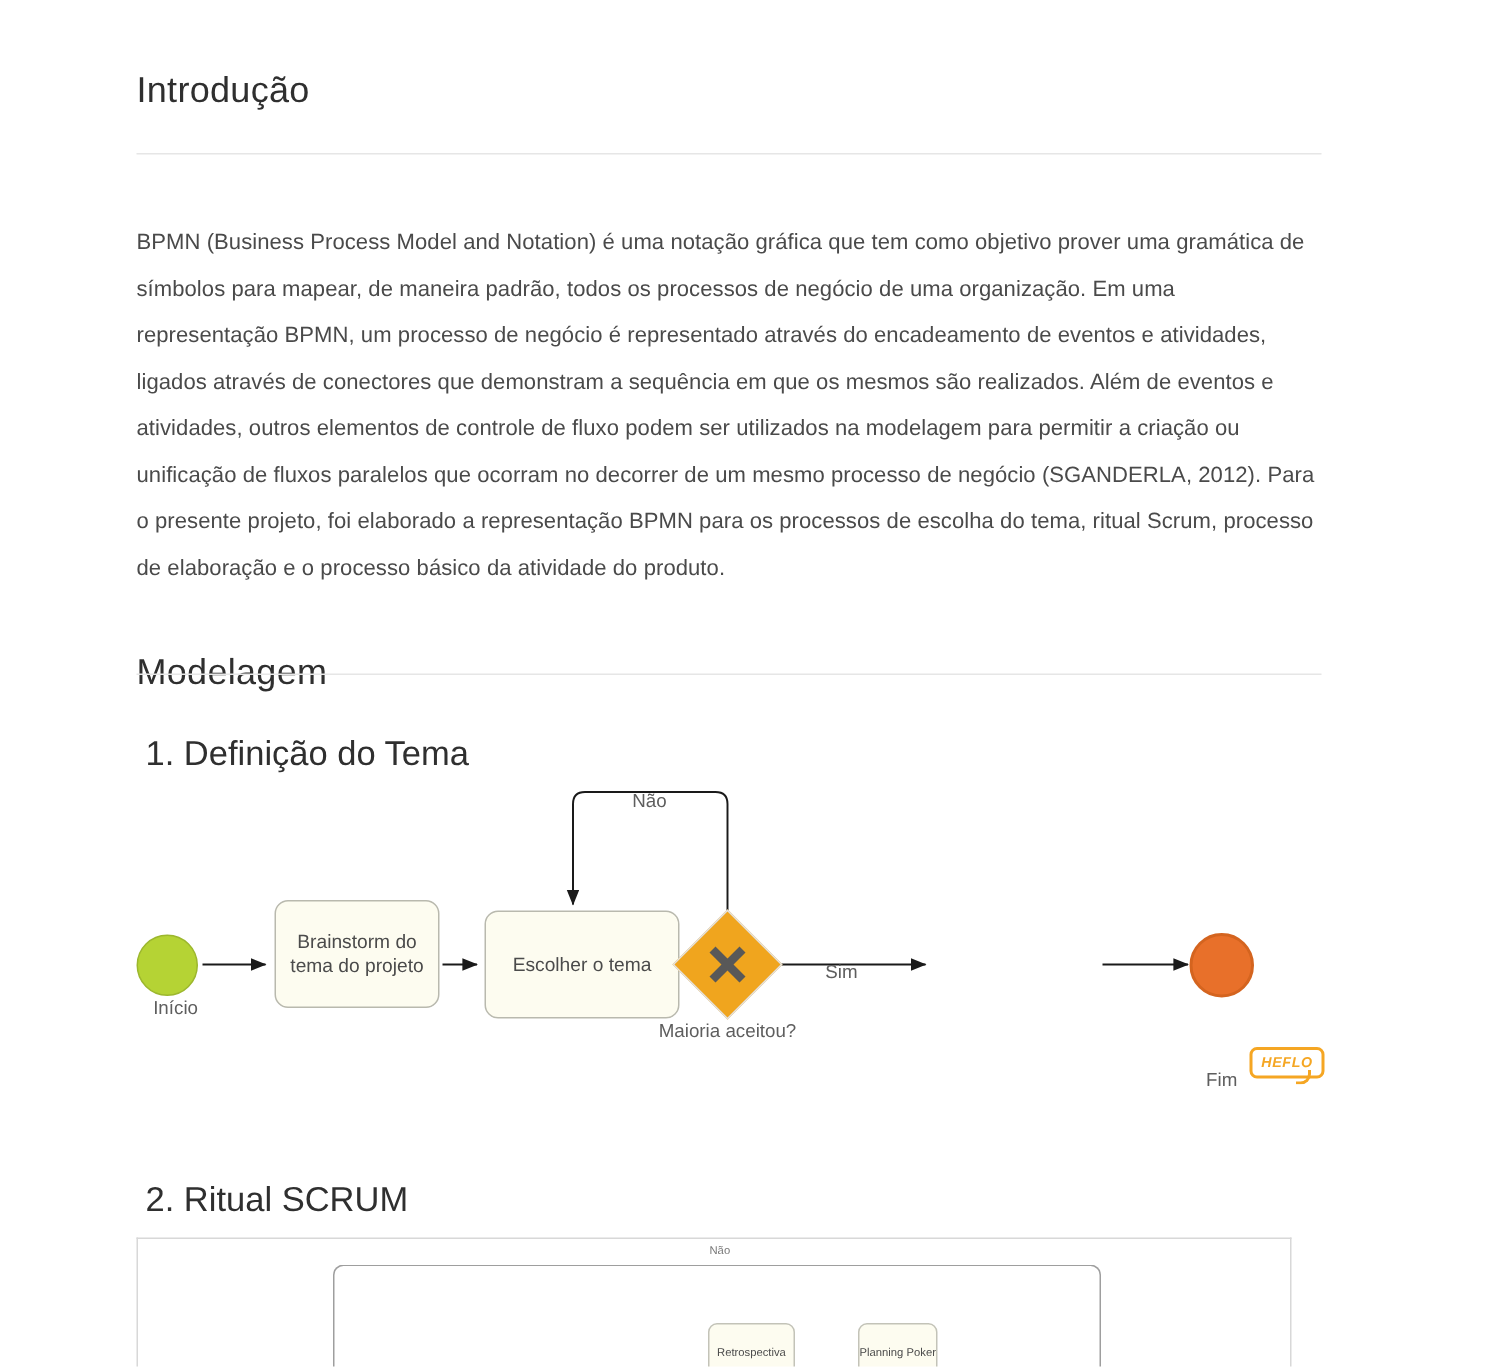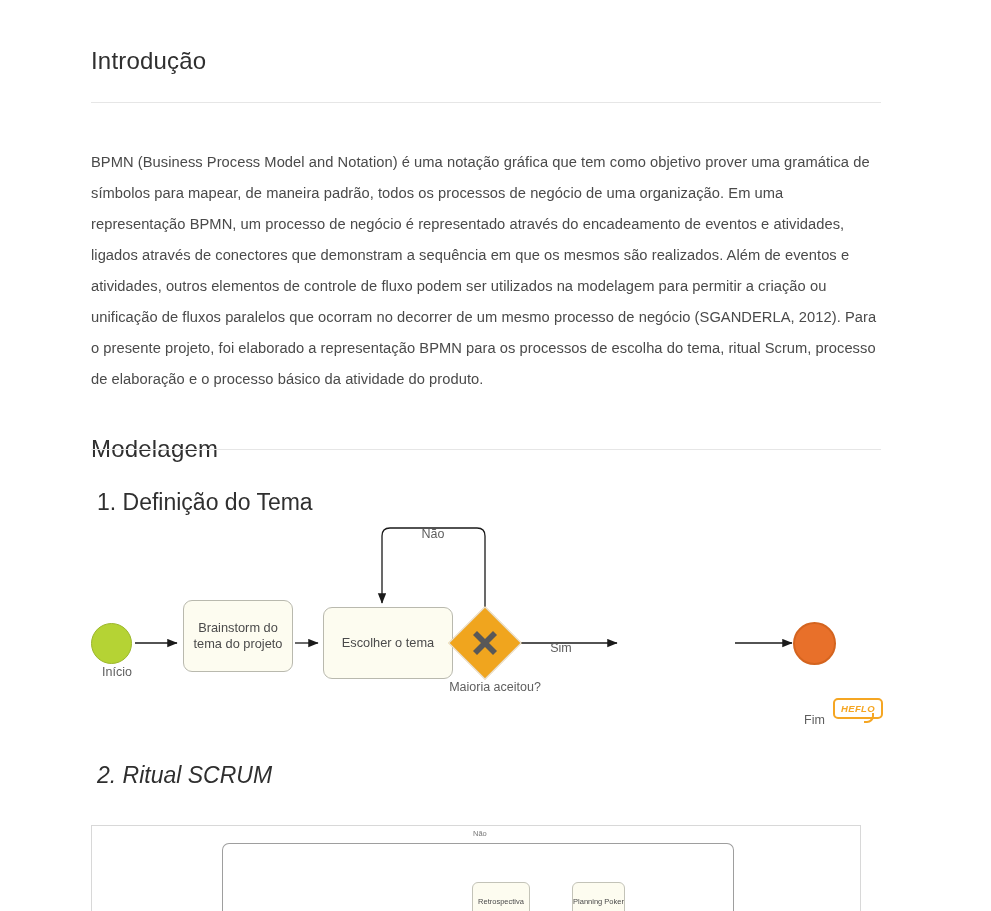--- a/index.html
+++ b/index.html
@@ -62,21 +62,21 @@
   #intro-heading { position: absolute; left: 91px; top: 46px; }
   #intro-rule { position: absolute; left: 91px; top: 102px; width: 790px; }
   #intro-para { position: absolute; left: 91px; top: 127px; width: 787px; margin-top: 20px; }
 
   #model-heading { position: absolute; left: 91px; top: 393px; margin-top: 41px; }
   #model-rule { position: absolute; left: 91px; top: 449px; width: 790px; }
 
   #sub1-heading { position: absolute; left: 91px; top: 482px; }
   #diagram1 { position: absolute; left: 91px; top: 515px; width: 790px; height: 215px; }
 
-  #sub2-heading { position: absolute; left: 91px; top: 755px; font-style: italic; }
+  #sub2-heading { position: absolute; left: 91px; top: 779px; }
   #diagram2 { position: absolute; left: 91px; top: 825px; width: 770px; height: 86px; }
 
   
   .bpmn { position: relative; width: 100%; height: 100%; }
   .bpmn svg { position: absolute; left: 0; top: 0; }
 
   .evt-label, .gw-label, .flow-label {
     position: absolute;
     font-size: 12.5px;
     color: #5e5e5e;
@@ -244,21 +244,21 @@
     <div class="evt-label" style="left:0px; top:150px; width:41px;text-align:right;">Início</div>
 
     <div class="task" style="left:92px; top:85px; width:110px; height:72px;">Brainstorm do tema do projeto</div>
 
     <div class="task" style="left:232px; top:92px; width:130px; height:72px;">Escolher o tema</div>
 
     <div class="gateway" style="left:368px; top:102px;"></div>
     <svg class="gateway-x" style="left:379px; top:113px;" width="30" height="30">
       <path d="M7,3 L15,11 L23,3 L27,7 L19,15 L27,23 L23,27 L15,19 L7,27 L3,23 L11,15 L3,7 z" fill="#585858"></path>
     </svg>
-    <div class="gw-label" style="left:340px; top:165px; width:128px;">Maioria aceitou?</div>
+    <div class="gw-label" style="left:330px; top:165px; width:128px;">Maioria aceitou?</div>
 
     <div class="flow-label" style="left:440px; top:104px; width:60px;margin-top:22px;">Sim</div>
 
     <div class="flow-label" style="left:312px; top:12px; width:60px;">Não</div>
 
 
     <div class="event-circle event-end" style="left:702px; top:107px; width:43px; height:43px;"></div>
     <div class="evt-label" style="left:702px; top:151px; width:43px;margin-top:47px;">Fim</div>
 
     <div class="heflo" style="left:742px; top:183px;">

